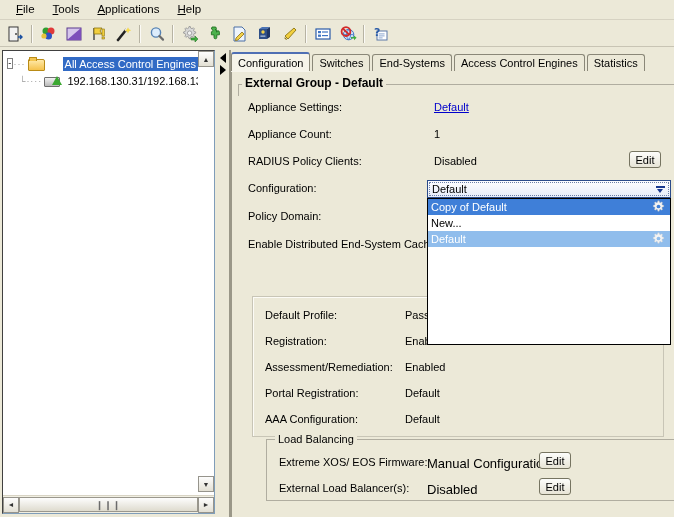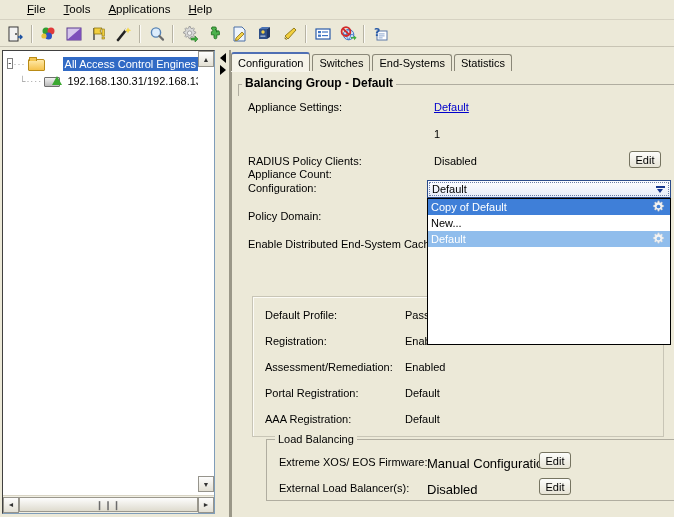--- a/index.html
+++ b/index.html
@@ -18,21 +18,21 @@
     background: #ece9d8;
   }
 
   
   .menubar {
     position: absolute; left: 0; top: 0;
     width: 674px; height: 20px;
     background: #ece9d8;
     border-bottom: 1px solid #d6d2c2;
     display: flex; align-items: center;
-    padding-left: 18px;
+    padding-left: 7px;
     box-sizing: border-box;
   }
   .menu-item {
     padding: 2px 9px 3px 9px;
     font-size: 11.5px;
     color: #000;
     cursor: default;
     white-space: nowrap;
   }
   .mn { text-decoration: underline; }
@@ -528,34 +528,37 @@
       <div class="tab active">
           <span>Configuration</span>
         </div>
       <div class="tab">
           <span>Switches</span>
         </div>
       <div class="tab">
           <span>End-Systems</span>
         </div>
       <div class="tab">
+          <span>Access Control Engines</span>
+        </div>
+      <div class="tab">
           <span>Statistics</span>
         </div>
     </div>
 
     <div class="tab-body">
       <div class="groupbox">
         <div class="gb-line-top"></div>
         <div class="gb-line-left"></div>
-        <div class="gb-title"><span class="reg">Balancing Group</span><span> - Default</span></div>
+        <div class="gb-title"><span class="reg">External Group</span><span> - Default</span></div>
 
         <div class="lbl" style="top:24px;text-align:right;">Appliance Settings:</div>
         <div class="val link" style="top:24px;">Default</div>
 
-        <div class="lbl" style="top:51px;margin-top:40px;">Appliance Count:</div>
+        <div class="lbl" style="top:51px;">Appliance Count:</div>
         <div class="val" style="top:51px;">1</div>
 
         <div class="lbl" style="top:78px;">RADIUS Policy Clients:</div>
         <div class="val" style="top:78px;">Disabled</div>
         <div class="btn-edit" style="left:391px;top:74px;">Edit</div>
 
         <div class="lbl" style="top:105px;">Configuration:</div>
 
         <div class="lbl" style="top:133px;">Policy Domain:</div>
 
@@ -567,21 +570,21 @@
 
           <div class="inner-row-lbl" style="top:38px;">Registration:</div>
           <div class="inner-row-val" style="top:38px;">Enabled</div>
 
           <div class="inner-row-lbl" style="top:64px;">Assessment/Remediation:</div>
           <div class="inner-row-val" style="top:64px;">Enabled</div>
 
           <div class="inner-row-lbl" style="top:90px;">Portal Registration:</div>
           <div class="inner-row-val" style="top:90px;">Default</div>
 
-          <div class="inner-row-lbl" style="top:116px;">AAA Registration:</div>
+          <div class="inner-row-lbl" style="top:116px;">AAA Configuration:</div>
           <div class="inner-row-val" style="top:116px;">Default</div>
         </div>
 
         <div class="lb-box">
           <div class="lb-title">Load Balancing</div>
 
           <div class="lb-lbl" style="top:16px;">Extreme XOS/ EOS Firmware:</div>
           <div class="lb-val" style="top:16px;">Manual Configuration</div>
           <div class="btn-edit" style="left:272px;top:12px;">Edit</div>
 

